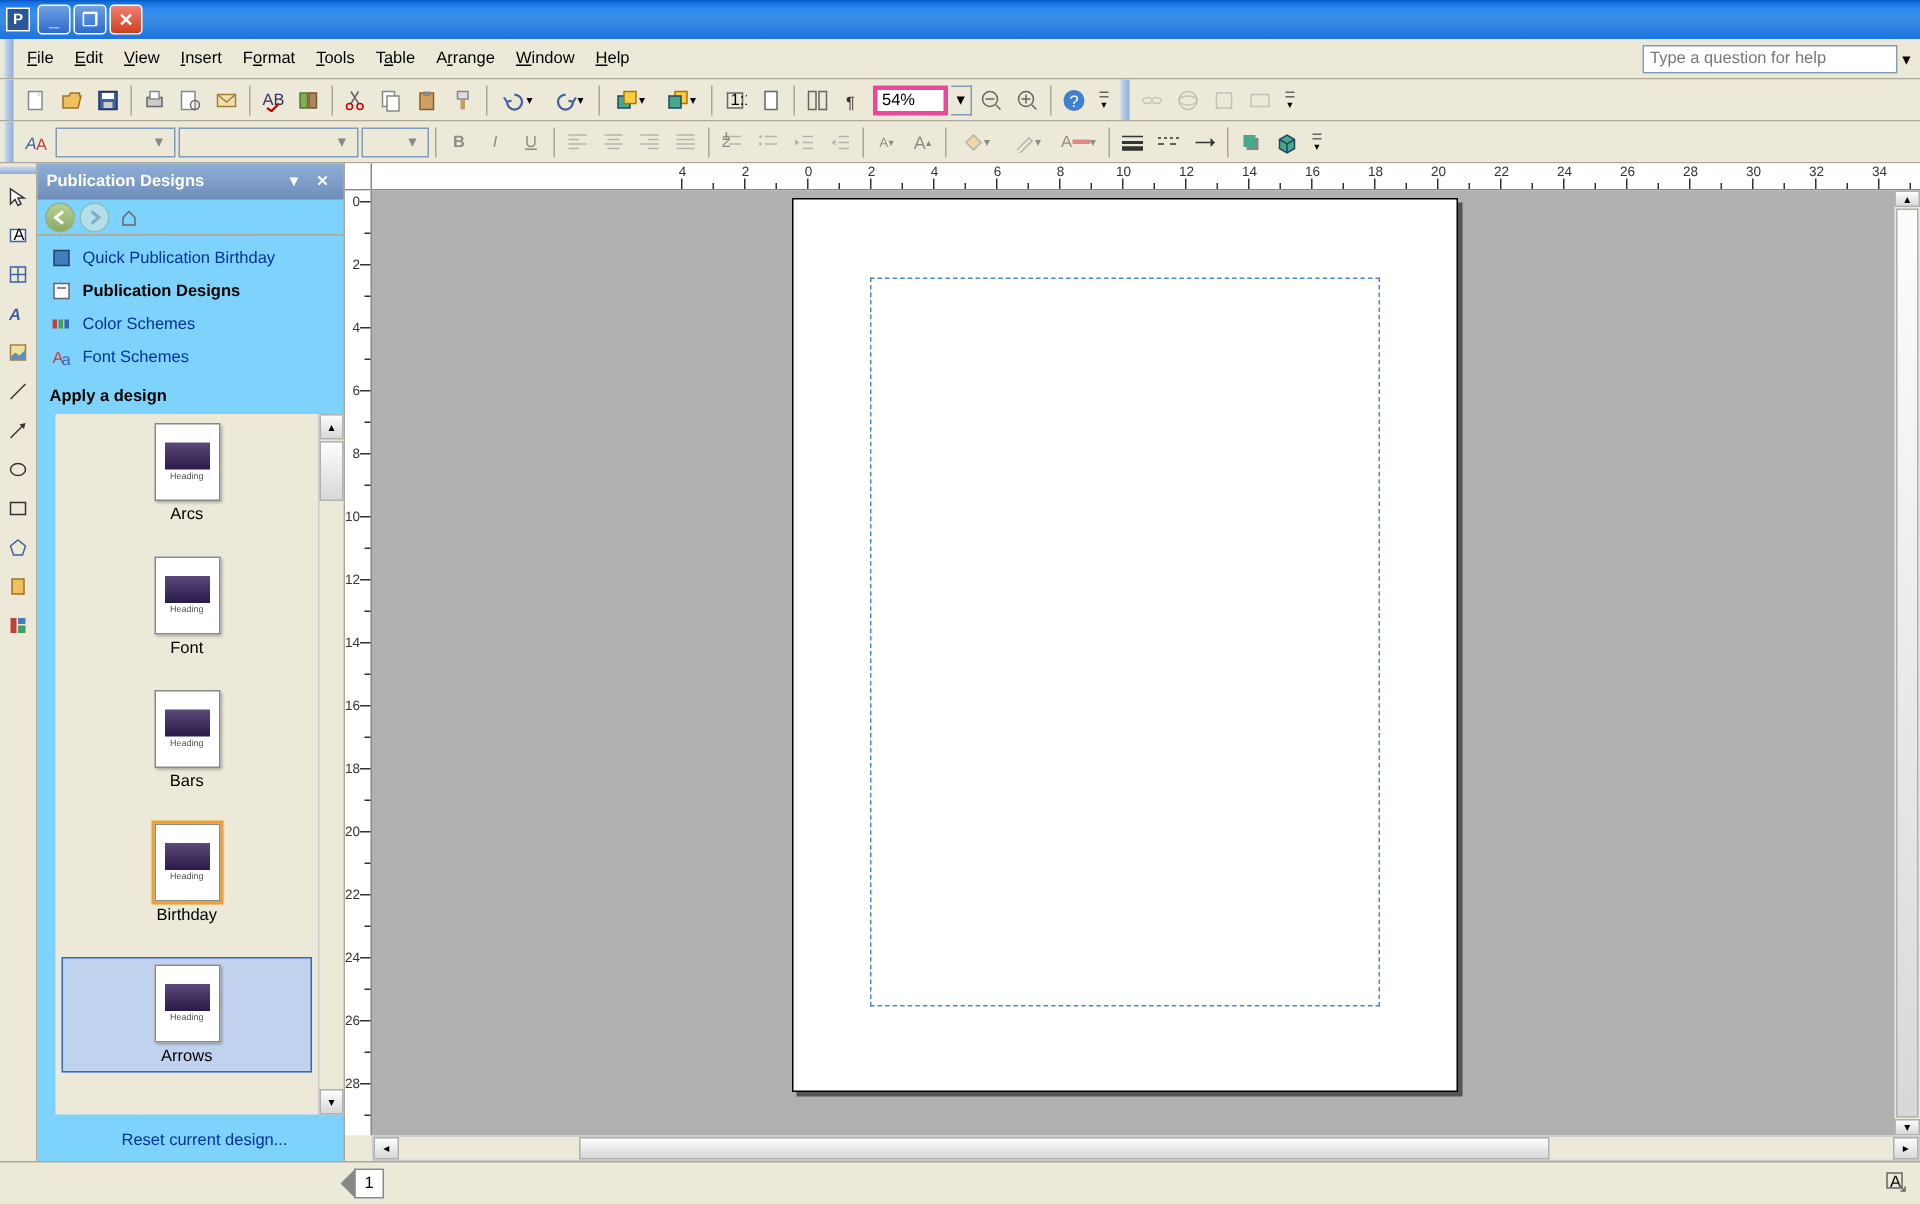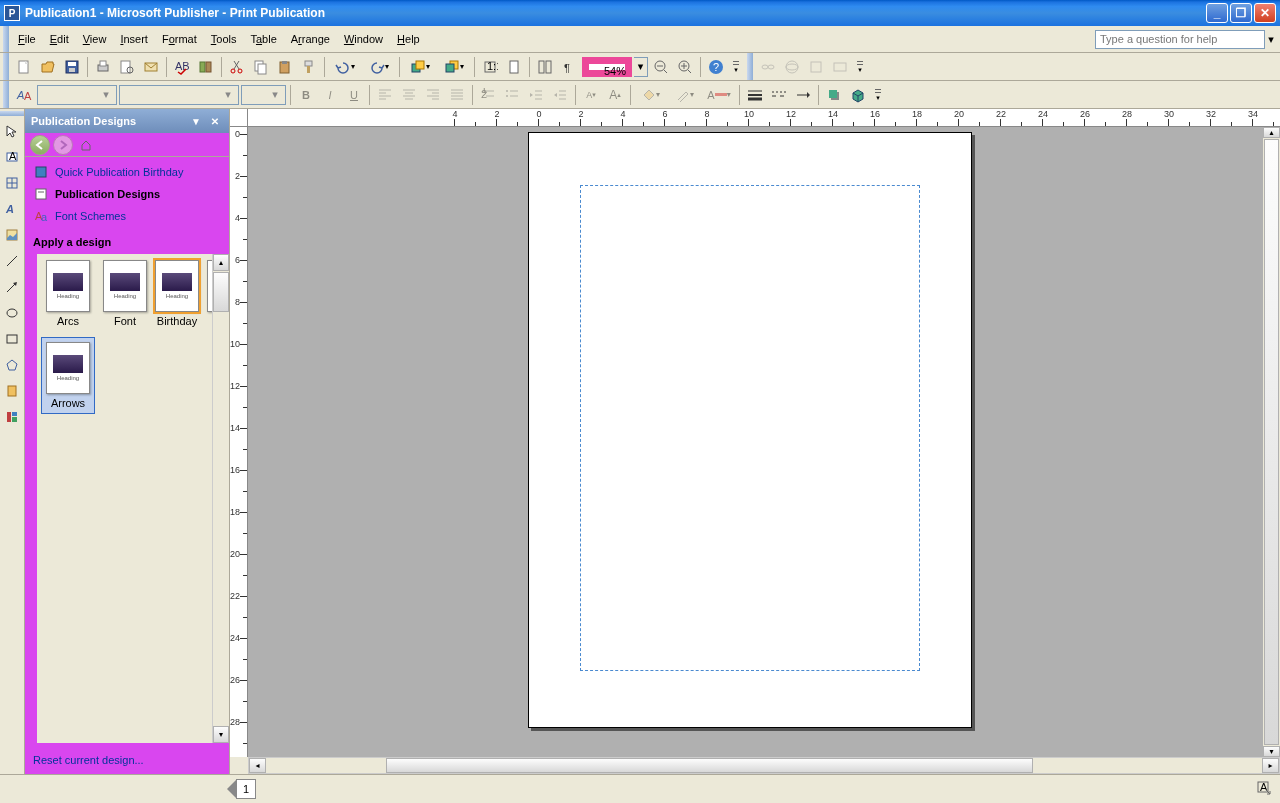--- a/index.html
+++ b/index.html
@@ -22,64 +22,64 @@
 .help-box { margin-left: auto; width: 170px; height: 19px; border: 1px solid #7f9db9; background: white; color: #777; padding: 2px 4px; align-self:center; display:flex; align-items:center;}
 .help-dd { width:12px; display:flex; align-items:center; justify-content:center; align-self:center;}
 
 
 .toolbar { height: 28px; background: #ece9d8; border-bottom: 1px solid #aca899; display: flex; align-items: center; padding: 0 3px; gap: 2px; }
 .toolside { width:6px; align-self:stretch; background: linear-gradient(to right,#c9d8ef,#8faed6); margin-right:2px;}
 .tbtn { width: 22px; height: 22px; display: flex; align-items: center; justify-content: center; cursor: pointer; border: 1px solid transparent; }
 .tbtn.wdd { width: 32px; }
 .tbtn.disabled { opacity: 0.4; cursor: default; }
 .sep { width: 1px; height: 20px; background: #aca899; margin: 0 2px; }
-.zoom-box { width: 50px; height: 20px; border: 7px solid #ec4899; background: white; padding: 1px 15px; display:flex; }
+.zoom-box { width: 50px; height: 20px; border: 3px solid #ec4899; background: white; padding: 1px 3px; display:flex; }
 .zoom-dd { width:14px; height:20px; border:1px solid #7f9db9; border-left:none; background:#ece9d8; display:flex;align-items:center;justify-content:center;}
 .toolend { width:10px; align-self:stretch; display:flex; flex-direction:column; justify-content:center; align-items:center; margin-left:2px;}
 .toolend div{width:6px;height:1px;background:#666;margin:1px 0;}
 
 .fmt-select { height: 20px; border: 1px solid #7f9db9; background: #ece9d8; display:flex; align-items:center; padding:0 3px; color:#888;}
 .fmt-dd { width:14px; display:flex; justify-content:center;}
 
 
 .content-row { display: flex; height: calc(100% - 26px - 27px - 28px - 28px - 29px); }
 
 
 .vtoolbar { width: 25px; background: #ece9d8; border-right: 1px solid #aca899; display: flex; flex-direction: column; align-items: center; padding-top: 2px; gap: 4px; }
 .vtoolside{height:5px;width:100%;background:linear-gradient(to bottom,#c9d8ef,#8faed6);}
 
 
-.taskpane { width: 205px; background: #d946ef; border-right: 1px solid #aca899; display: flex; flex-direction: column; }
+.taskpane { width: 205px; background: #7dd3fc; border-right: 1px solid #aca899; display: flex; flex-direction: column; }
 .tp-header { height: 24px; background: linear-gradient(to bottom,#8faed6,#6e8dba); color: white; font-weight: bold; font-size: 12px; display: flex; align-items: center; padding: 0 6px; }
 .tp-header .spacer { flex: 1; }
 .tp-hbtn { width: 16px; height: 16px; display:flex; align-items:center; justify-content:center; cursor:pointer; margin-left:3px;font-size:10px;}
 .tp-nav { height: 24px; display: flex; align-items: center; padding: 2px 5px; gap: 3px; border-bottom:1px solid #aca899;}
 .tp-navbtn { width:20px; height:20px; border:1px solid #9aad7e; border-radius:10px; display:flex;align-items:center;justify-content:center;}
 .tp-navbtn.back{background:linear-gradient(to bottom,#b8d098,#8aad5e);color:white;}
 .tp-navbtn.fwd{background:#ece9d8;opacity:0.5;}
 .tp-links { padding: 4px 0; }
 .tp-link { display: flex; align-items: center; padding: 3px 8px; gap: 6px; color: #003399; cursor: pointer; }
 .tp-link.active { font-weight: bold; color: #000; }
 .tp-link .licon { width: 16px; height: 16px; display:flex;align-items:center;justify-content:center;}
 .tp-section-label { font-weight: bold; padding: 5px 8px 3px; color: #000; font-size:11px;}
 
 .design-grid-wrap { flex:1; display:flex; padding: 3px 0 3px 12px; }
-.design-grid { flex:1; display: grid; grid-template-columns: 1fr 1fr 1fr 1fr; gap: 10px 8px; padding: 6px 4px; align-content: start; overflow:hidden;background:#ece9d8;}
+.design-grid { flex:1; display: grid; grid-template-columns: 1fr; gap: 22px 8px; padding: 6px 4px; align-content: start; overflow:hidden;background:#ece9d8;}
 .design-item { display: flex; flex-direction: column; align-items: center; gap: 3px; cursor: pointer; }
 .design-thumb { width: 44px; height: 52px; background: white; border: 1px solid #888; box-shadow: 1px 1px 2px rgba(0,0,0,0.3); display:flex; flex-direction:column; align-items:center; justify-content:center; padding:3px; gap:2px;}
 .design-thumb.selected-orange { outline: 2px solid #f0a030; }
 .design-item.selected-blue { background:#c1d2ee; border:1px solid #316ac5; padding:4px;}
 .design-thumb .th-img{width:30px;height:18px;background:linear-gradient(to bottom,#5a4a7a,#2a1a4a);}
 .design-thumb .th-txt{font-size:6px;color:#555;text-align:center;line-height:1;}
 .design-label { font-size: 11px; }
 .dg-scroll { width:17px; background:#ece9d8; border-left:1px solid #ccc; display:flex; flex-direction:column;}
 .dg-sbtn{height:17px;background:linear-gradient(#fdfdfd,#d8d8d8);border:1px solid #b0b0b0;display:flex;align-items:center;justify-content:center;font-size:8px;}
 .dg-thumb{height:40px;background:linear-gradient(#fdfdfd,#d8d8d8);border:1px solid #b0b0b0;margin-top:1px;}
 
-.tp-footer { padding: 8px; }
+.tp-footer { padding: 8px; margin-left: 48px; }
 .tp-footer a { color: #003399; cursor:pointer;}
 
 
 .canvas-area { flex: 1; display: flex; flex-direction: column; background: #ece9d8; position:relative;}
 .hruler { height: 18px; background: white; border-bottom: 1px solid #888; position:relative; overflow:hidden; margin-left:18px;}
 .cv-row { flex: 1; display: flex; overflow:hidden;}
 .vruler { width: 18px; background: white; border-right: 1px solid #888; position:relative; overflow:hidden;}
 .corner { width:18px; height:18px; background:white; border-right:1px solid #888; border-bottom:1px solid #888; position:absolute; left:0; top:0;}
 .workspace { flex: 1; background: #b0b0b0; position: relative; overflow:hidden;}
 .hscroll-row { height: 17px; display: flex; margin-left:18px;}
@@ -102,21 +102,20 @@
 
 .rtick { position:absolute; background:#333;}
 .rtick-label{position:absolute;font-size:9px;color:#333;}
 svg{display:block;}
 </style>
 </head>
 <body>
 
 <div class="titlebar">
   <div class="app-icon">P</div>
-  <div class="title-text">Publication1 - Microsoft Publisher - Print Publication</div>
   <div class="winbtns">
     <div class="winbtn min">_</div>
     <div class="winbtn max">❐</div>
     <div class="winbtn close">✕</div>
   </div>
 </div>
 
 <div class="menubar">
   <div class="menuside"></div>
   <div class="menu-item">
@@ -616,20 +615,30 @@
         <span>Quick Publication Birthday</span>
       </div>
       <div class="tp-link active">
         <span class="licon">
             <svg width="14" height="14">
               <rect x="2" y="2" width="10" height="10" fill="white" stroke="#666"></rect>
               <line x1="4" y1="5" x2="10" y2="5" stroke="#666"></line>
             </svg>
           </span>
         <span>Publication Designs</span>
+      </div>
+      <div class="tp-link">
+        <span class="licon">
+            <svg width="14" height="14">
+              <rect x="1" y="4" width="3" height="6" fill="#c04040"></rect>
+              <rect x="5" y="4" width="3" height="6" fill="#40a060"></rect>
+              <rect x="9" y="4" width="3" height="6" fill="#4060c0"></rect>
+            </svg>
+          </span>
+        <span>Color Schemes</span>
       </div>
       <div class="tp-link">
         <span class="licon">
             <svg width="14" height="14">
               <text x="1" y="11" font-size="10" fill="#c04040">A</text>
               <text x="7" y="12" font-size="8" fill="#4060c0">a</text>
             </svg>
           </span>
         <span>Font Schemes</span>
       </div>
@@ -645,32 +654,32 @@
             <div class="design-label">Arcs</div>
           </div>
           <div class="design-item">
             <div class="design-thumb">
               <div class="th-img"></div>
               <div class="th-txt">Heading</div>
             </div>
             <div class="design-label">Font</div>
           </div>
           <div class="design-item">
+            <div class="design-thumb">
+              <div class="th-img"></div>
+              <div class="th-txt">Heading</div>
+            </div>
+            <div class="design-label">Bars</div>
+          </div>
+          <div class="design-item">
             <div class="design-thumb selected-orange">
               <div class="th-img"></div>
               <div class="th-txt">Heading</div>
             </div>
             <div class="design-label">Birthday</div>
-          </div>
-          <div class="design-item">
-            <div class="design-thumb">
-              <div class="th-img"></div>
-              <div class="th-txt">Heading</div>
-            </div>
-            <div class="design-label">Bars</div>
           </div>
           <div class="design-item selected-blue">
             <div class="design-thumb">
               <div class="th-img"></div>
               <div class="th-txt">Heading</div>
             </div>
             <div class="design-label">Arrows</div>
           </div>
         </div>
       <div class="dg-scroll">

